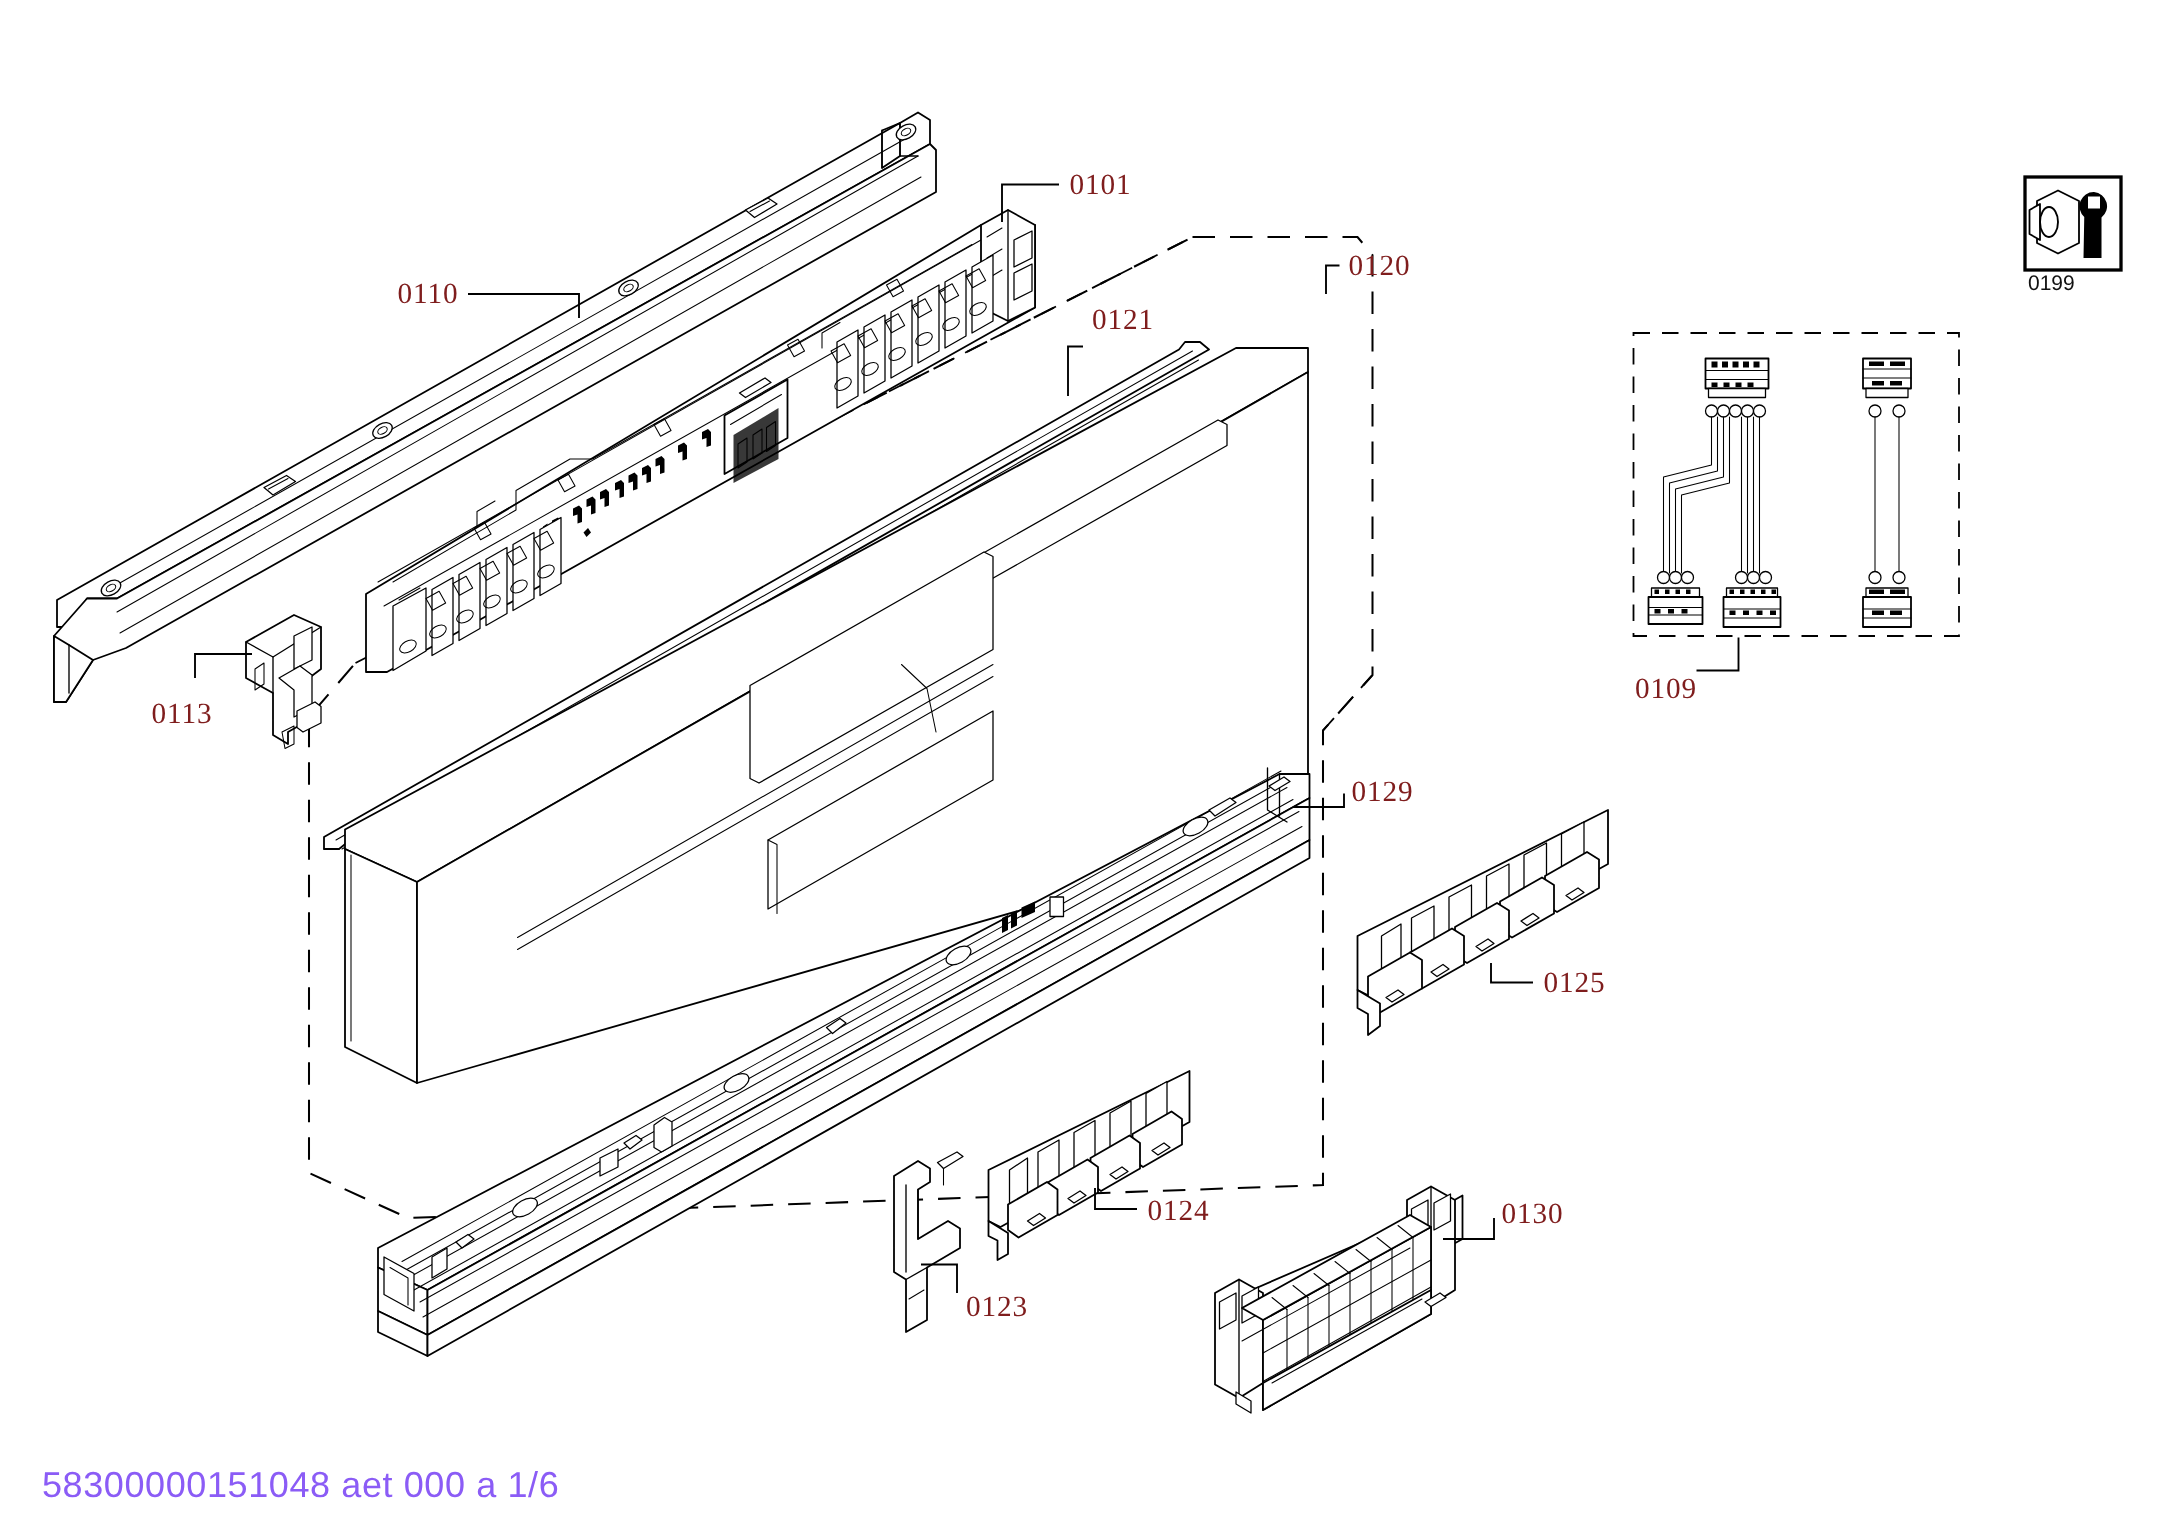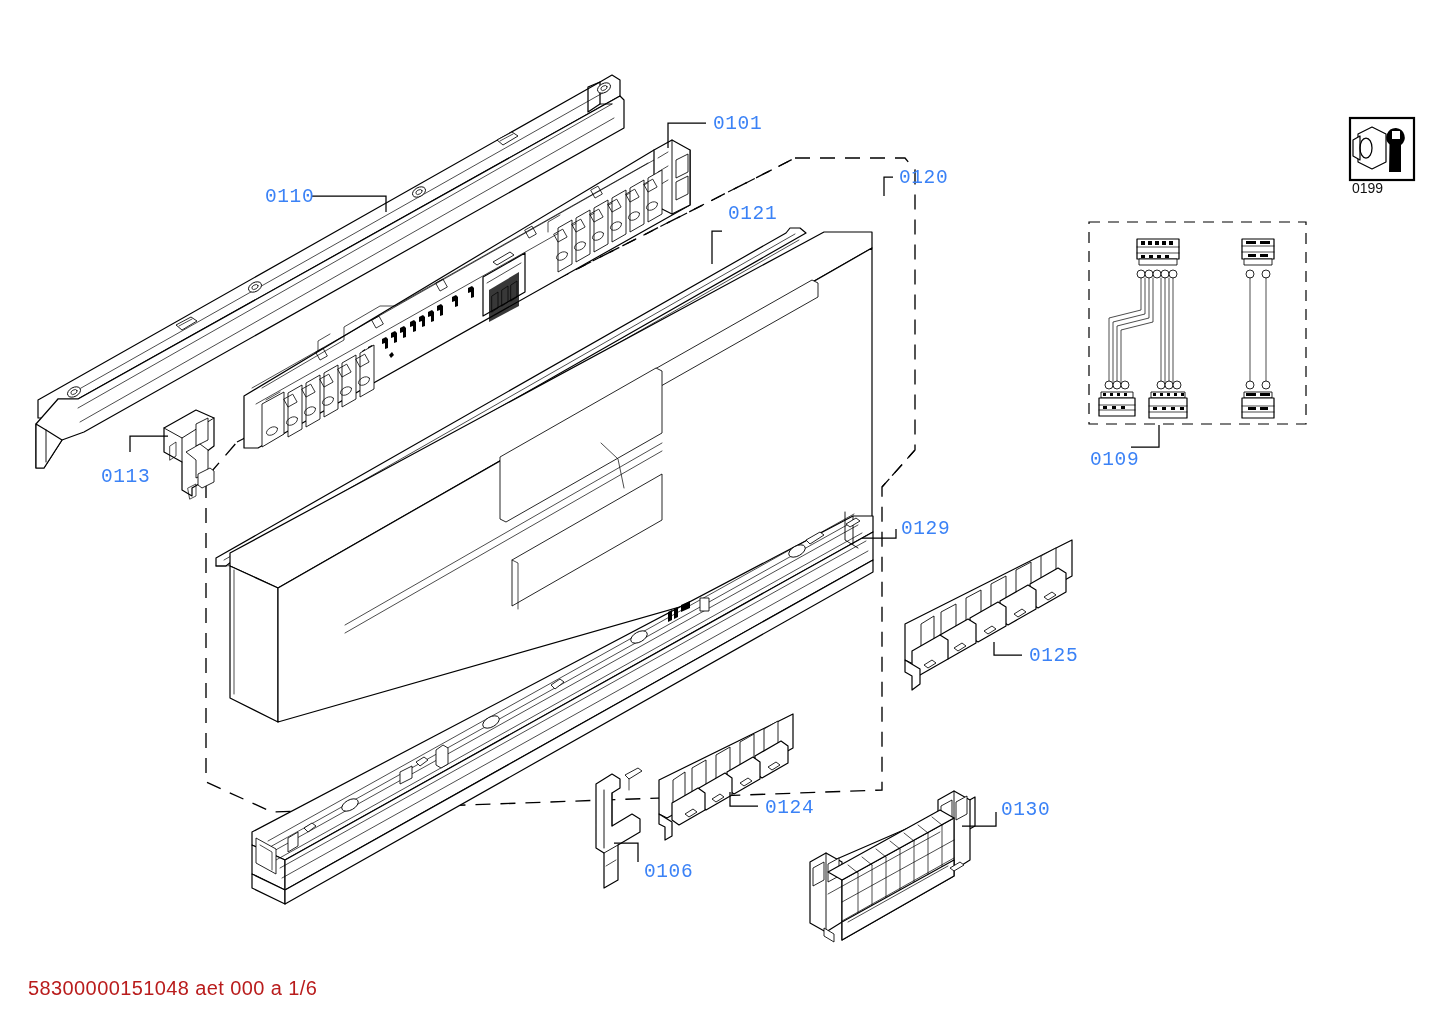--- a/index.html
+++ b/index.html
@@ -8,34 +8,34 @@
     width:1442px;height:1019px;
     font-family:"Liberation Sans", sans-serif;
     color:#000;
     overflow:hidden;
     position:relative;
   }
   #sheet{position:absolute;left:0;top:0;width:1442px;height:1019px;}
   svg#diagram{position:absolute;left:0;top:0;width:1442px;height:1019px;display:block;}
   .lbl{
     position:absolute;
-    font-family:Liberation Mono, monospace;
+    font-family:Liberation Serif, serif;
     font-size:19.5px;
     letter-spacing:0.6px;
-    color:#3b82f6;
+    color:#7f1d1d;
     white-space:nowrap;
     user-select:none;
   }
   .footer{
     position:absolute;
     left:28px;top:977px;
     font-family:"Liberation Sans", sans-serif;
-    font-size:20px;
+    font-size:24px;
     letter-spacing:0.4px;
-    color:#b91c1c;
+    color:#8b5cf6;
     white-space:nowrap;
   }
   .icon-caption{
     position:absolute;
     left:1352px;top:180px;
     font-size:14px;
     color:#111;
   }
   
   .st{fill:none;stroke:#000;stroke-width:1.25;stroke-linejoin:round;stroke-linecap:round;}
@@ -510,21 +510,21 @@
 </svg>
 
 <div class="lbl" style="left:265px;top:186px;">0110</div>
 <div class="lbl" style="left:713px;top:113px;">0101</div>
 <div class="lbl" style="left:101px;top:466px;text-align:right;">0113</div>
 <div class="lbl" style="left:899px;top:167px;">0120</div>
 <div class="lbl" style="left:728px;top:203px;">0121</div>
 <div class="lbl" style="left:901px;top:518px;">0129</div>
 <div class="lbl" style="left:1029px;top:645px;">0125</div>
 <div class="lbl" style="left:765px;top:797px;">0124</div>
-<div class="lbl" style="left:644px;top:861px;">0106</div>
+<div class="lbl" style="left:644px;top:861px;">0123</div>
 <div class="lbl" style="left:1001px;top:799px;">0130</div>
 <div class="lbl" style="left:1090px;top:437px;margin-top:12px;">0109</div>
 
 <div class="icon-caption">0199</div>
 
 <div class="footer">58300000151048 aet 000 a 1/6</div>
 
 </div>
 
 </body></html>

